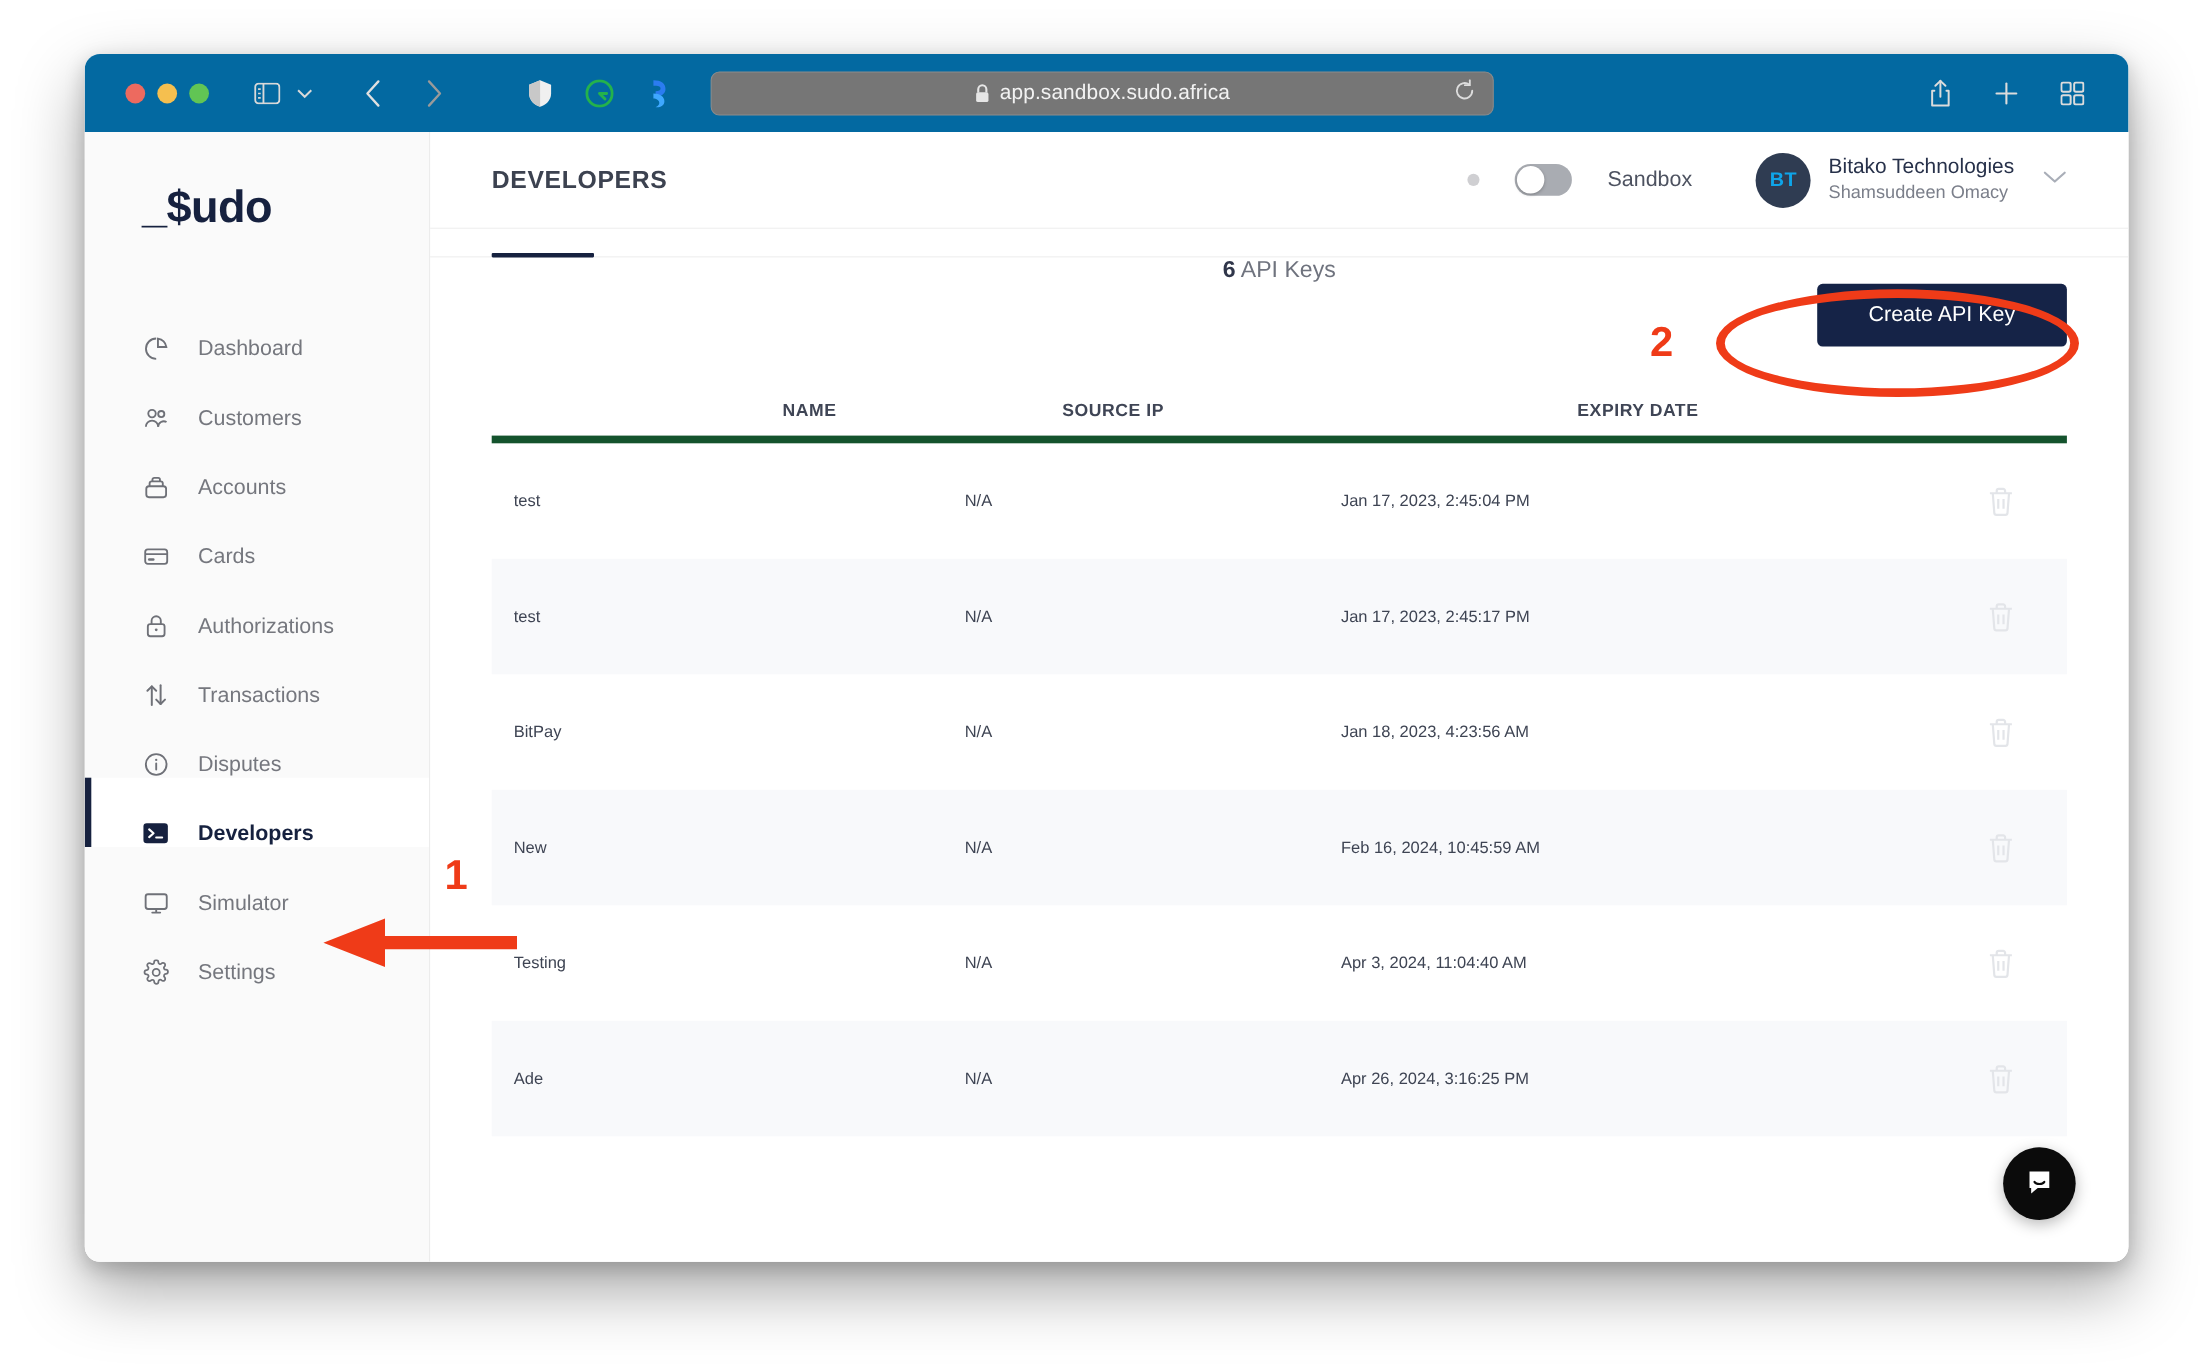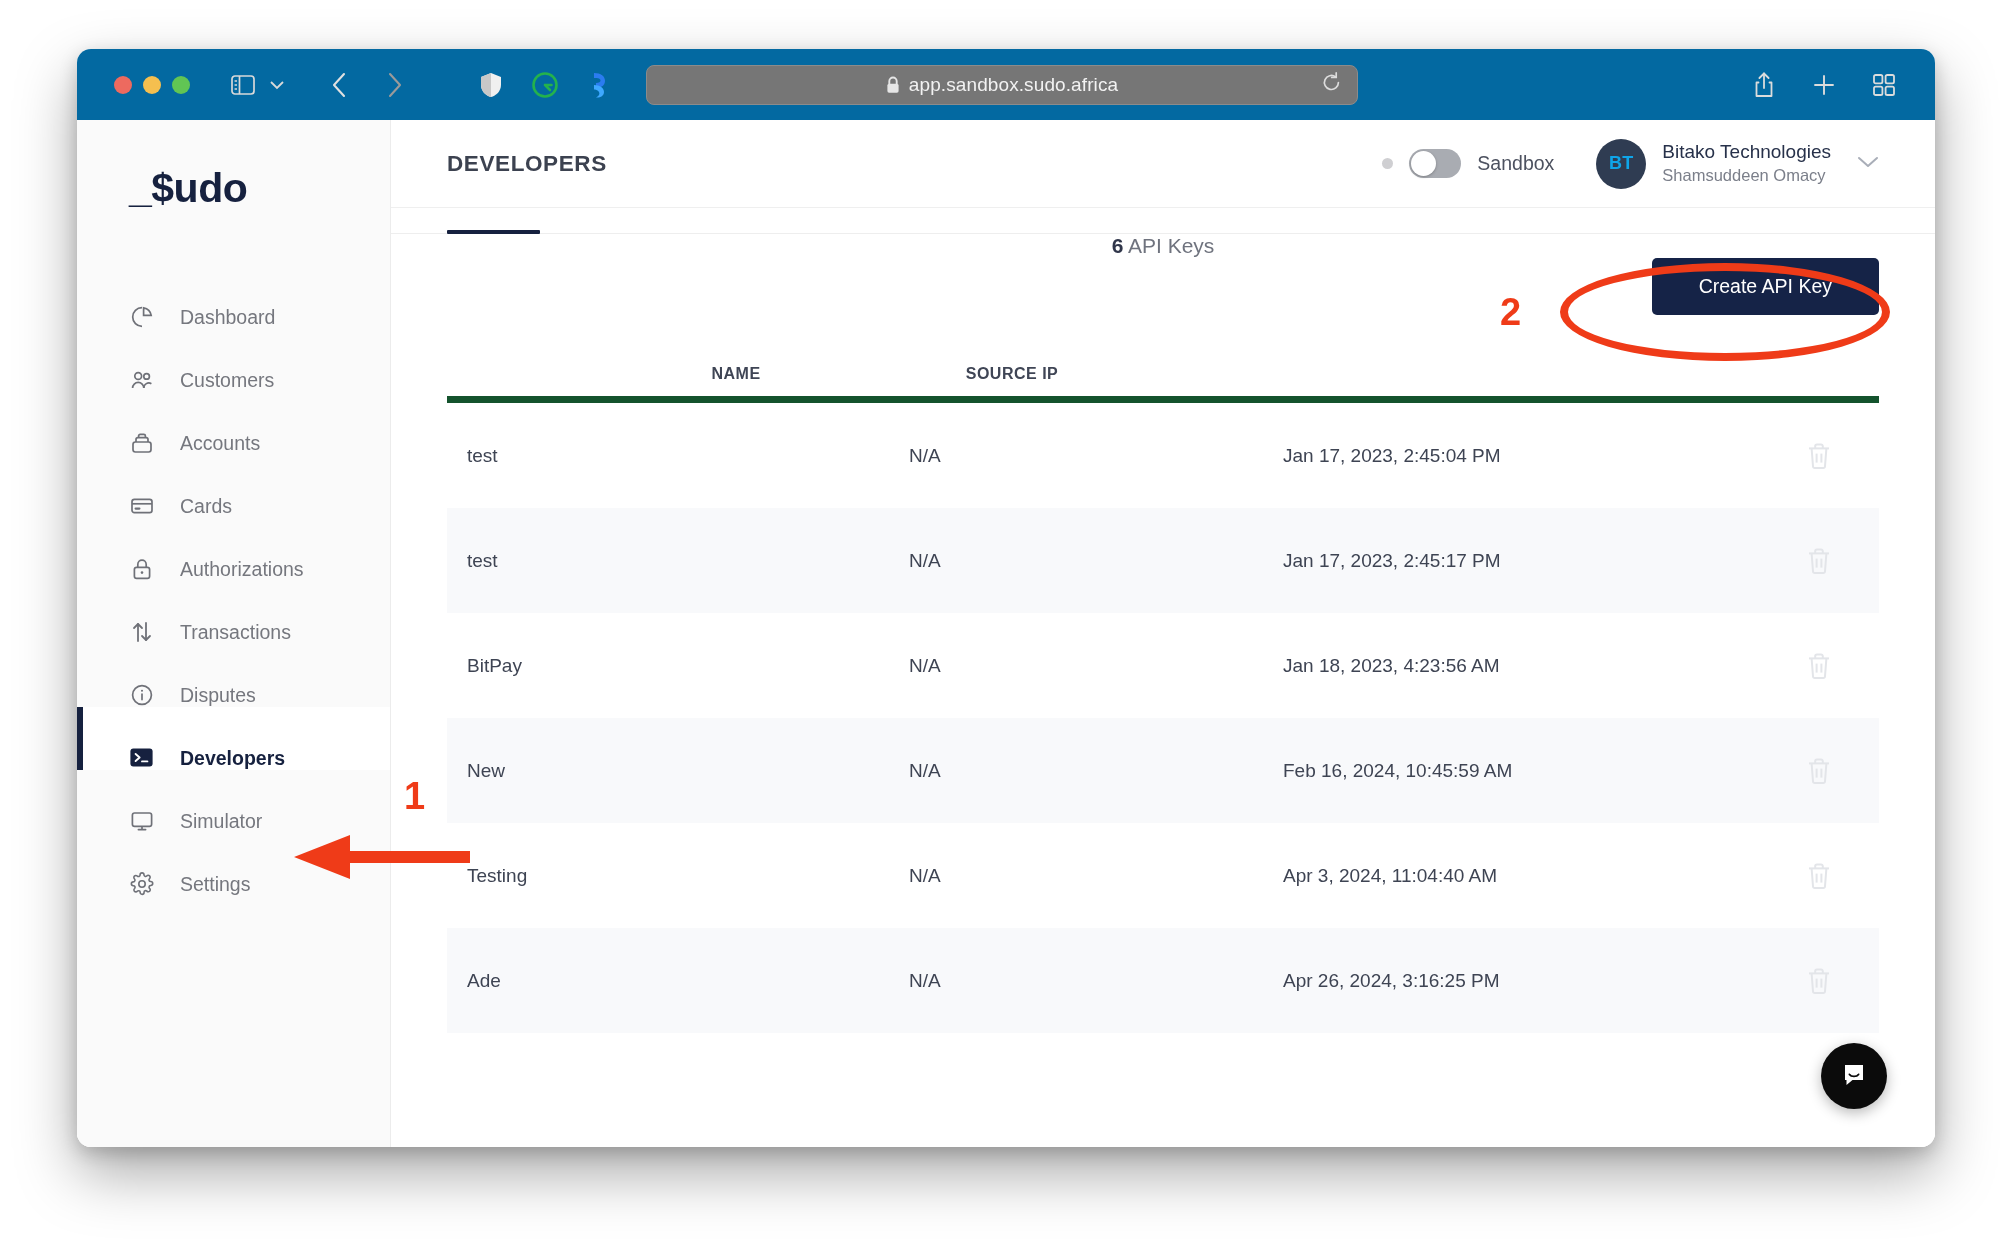--- a/index.html
+++ b/index.html
@@ -115,21 +115,21 @@
   
   #main { flex: 1; display: flex; flex-direction: column; min-width: 0; background: #fff; }
 
   #page-header {
     height: 88px;
     display: flex; align-items: center;
     padding: 0 56px 0 56px;
     border-bottom: 1px solid #efefef;
   }
   #page-title { font-size: 22.5px; font-weight: 700; letter-spacing: 0.6px; color: #3c4250; }
-  #header-right { margin-left: auto; display: flex; align-items: center; gap: 16px; }
+  #header-right { margin-left: auto; display: flex; align-items: center; gap: 32px; }
 
   #env-status-dot { width: 11px; height: 11px; border-radius: 50%; background: #cfcfd2; }
   #sandbox-toggle {
     width: 52px; height: 29px; border-radius: 15px;
     background: #a9acb2;
     position: relative;
   }
   #sandbox-toggle .knob {
     position: absolute; left: 2px; top: 2px;
     width: 25px; height: 25px; border-radius: 50%;
@@ -198,23 +198,22 @@
     letter-spacing: 0.5px;
   }
   .col-name { flex: 0 0 430px; padding-left: 148px; }
   .col-ip   { flex: 0 0 270px; }
   .col-exp  { flex: 1; padding-left: 72px; }
   .col-act  { flex: 0 0 120px; text-align: center; }
 
   .trow {
     display: flex; align-items: center;
     height: 105px;
-    font-size: 19px;
+    font-size: 15px;
     color: #3e4453;
-    gap: 32px;
   }
   .trow.alt { background: #f8f9fb; }
   .trow .col-name { padding-left: 20px; }
   .trow .col-exp  { padding-left: 0; }
   .cell-exp-inner { padding-left: 72px; }
   .trash {
     color: #e3e5e9;
     display: flex; align-items: center; justify-content: center;
   }
 
@@ -522,20 +521,21 @@
           <div id="list-toolbar">
             <div id="key-count"><b>6</b><span> API Keys</span></div>
             <button id="create-key-btn">Create API Key</button>
           </div>
 
           <div id="keys-table">
 
             <div id="thead">
               <div class="th col-name">NAME</div>
               <div class="th col-ip">SOURCE IP</div>
+              <div class="th col-exp">EXPIRY DATE</div>
               <div class="th col-act"></div>
             </div>
 
             <div class="trow">
               <div class="col-name">test</div>
               <div class="col-ip">N/A</div>
               <div class="col-exp"><span class="cell-exp-inner">Jan 17, 2023, 2:45:04 PM</span></div>
               <div class="col-act trash">
                 <svg width="26" height="28" viewBox="0 0 26 28" fill="none" stroke="currentColor" stroke-width="2">
                     <polyline points="3,6.4 23,6.4"></polyline>

